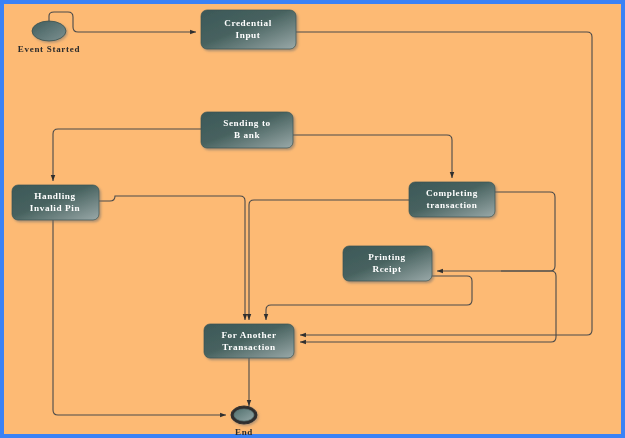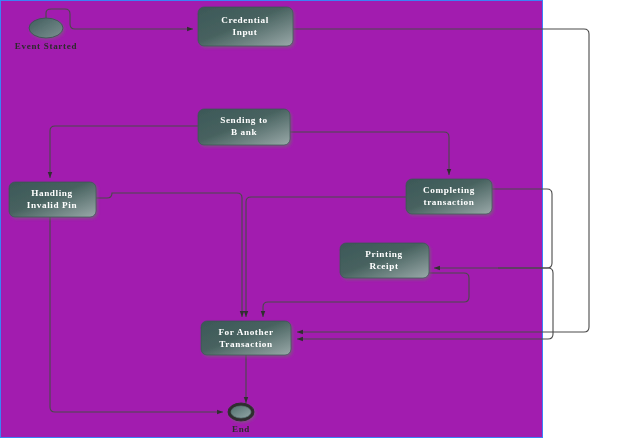--- a/index.html
+++ b/index.html
@@ -8,24 +8,24 @@
     background: #ffffff;
   }
   body {
     width: 625px;
     height: 438px;
     font-family: "Liberation Serif", "DejaVu Serif", serif;
     overflow: hidden;
   }
   #canvas-wrap {
     position: relative;
-    width: 543px;
+    width: 625px;
     height: 438px;
-    background: #a21caf;
-    border: 1px solid #3b82f6;
+    background: #fdba74;
+    border: 4px solid #3b82f6;
     box-sizing: border-box;
   }
   svg#diagram {
     position: absolute;
     left: 0;
     top: 0;
     width: 625px;
     height: 438px;
     display: block;
   }

